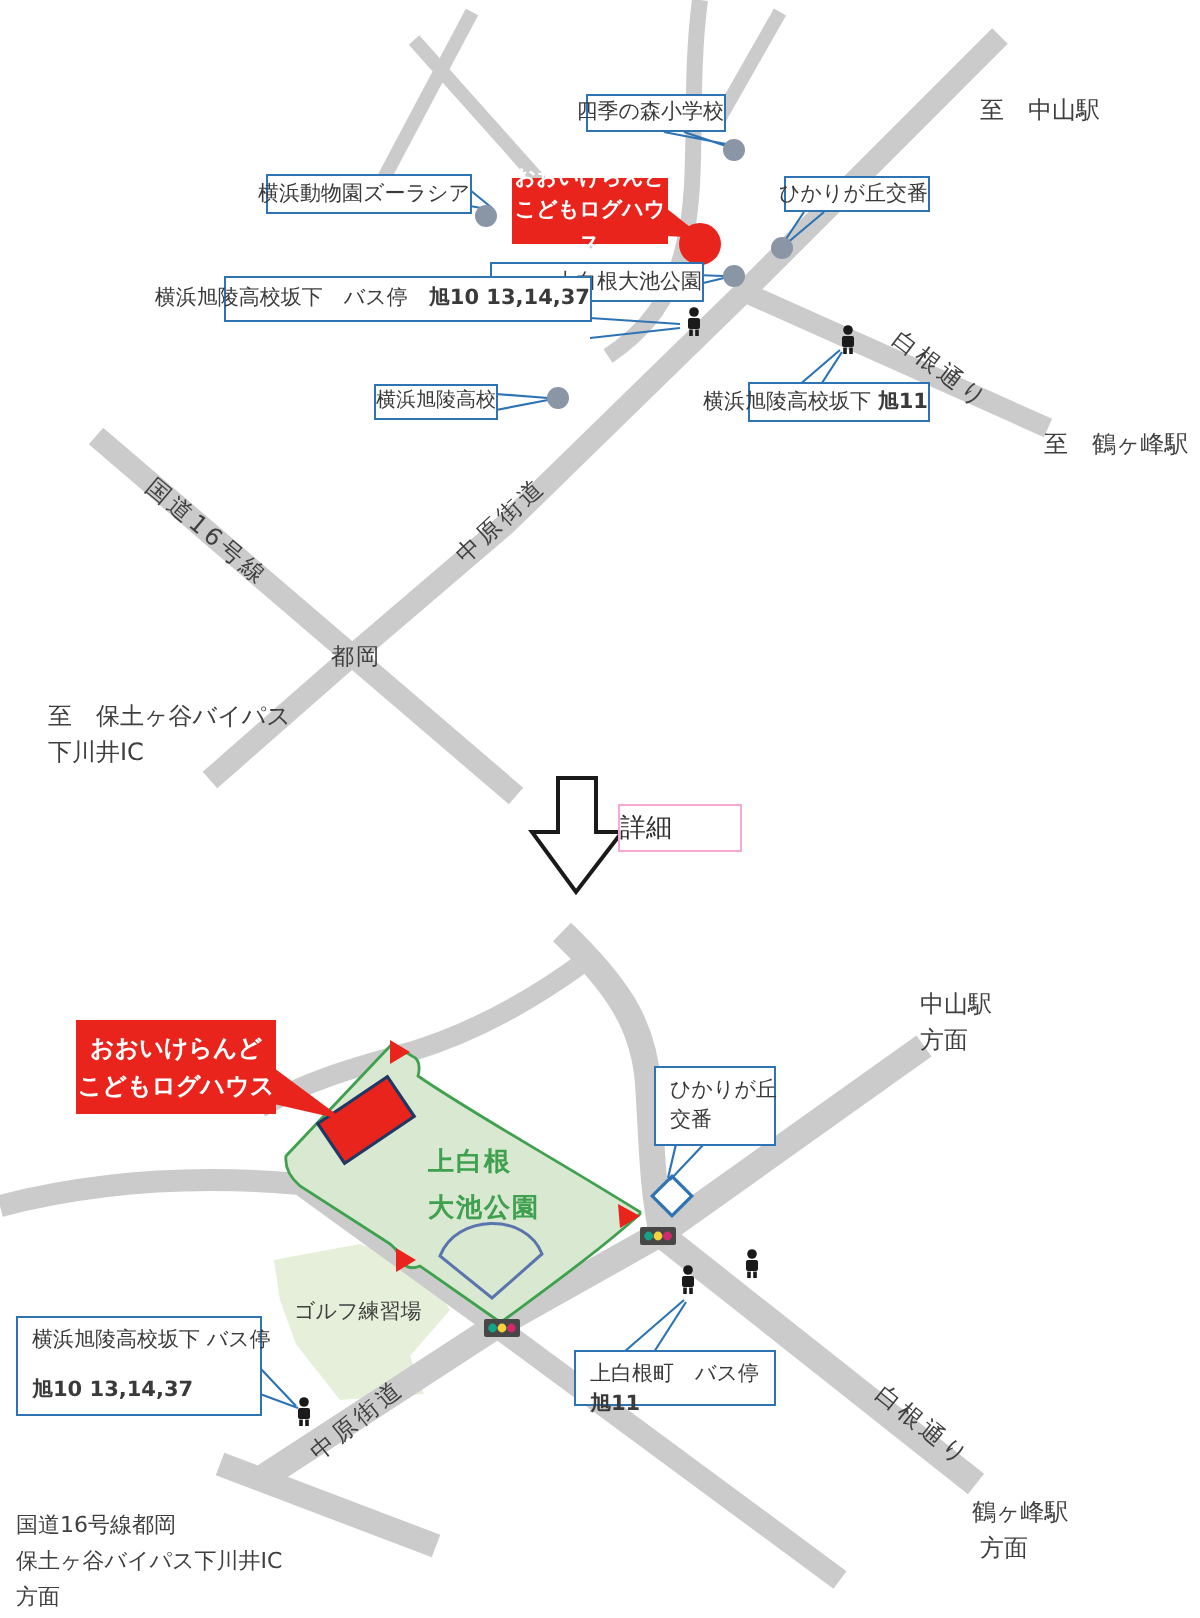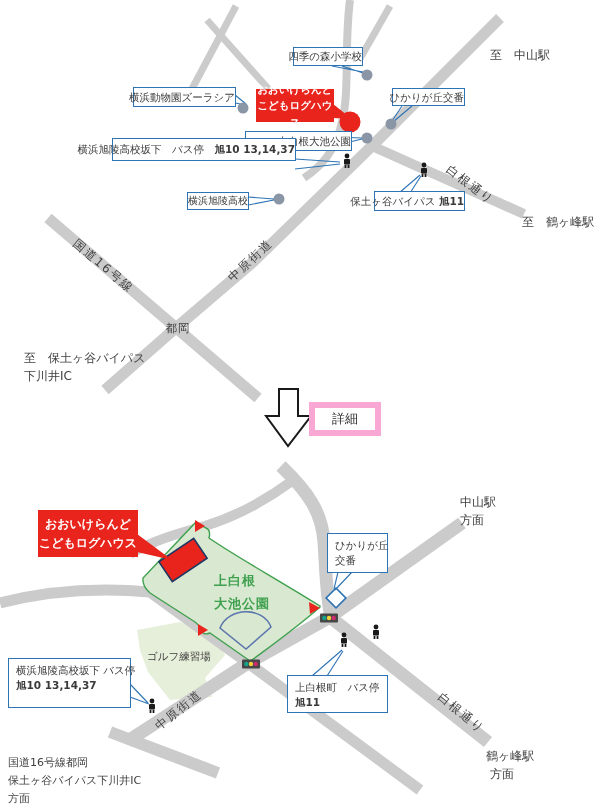--- a/index.html
+++ b/index.html
@@ -2,30 +2,30 @@
 <html><head>
 <meta charset="utf-8">
 <style>
   html,body{margin:0;padding:0;background:#fff;}
   .stage{position:relative;width:600px;height:809px;background:#ffffff;overflow:hidden;
          font-family:"DejaVu Sans",sans-serif;}
   .stage svg{position:absolute;left:0;top:0;}
   .co{position:absolute;background:#ffffff;border:1.3px solid #2e74b5;color:#3a3a3a;
       font-size:10.5px;display:flex;align-items:center;justify-content:flex-end;
       line-height:1.4;box-sizing:border-box;white-space:pre;z-index:4;}
-  .co.left{justify-content:flex-start;align-items:flex-start;flex-direction:column;
+  .co.left{justify-content:space-between;align-items:flex-start;flex-direction:column;
       padding:4px 7px;text-align:left;}
   .co b{font-weight:bold;}
   .lbl{position:absolute;color:#3f3f3f;font-size:12px;white-space:pre;z-index:4;line-height:1.5;}
   .lbl.small{font-size:11px;}
   .redbox{position:absolute;background:#e8241c;color:#ffffff;font-weight:bold;
       display:flex;flex-direction:column;align-items:center;justify-content:center;
       line-height:1.55;z-index:4;text-align:center;}
-  .detailbox{position:absolute;background:#ffffff;border:6px solid #f9a8d4;color:#2f2f2f;
-      font-size:13px;display:flex;align-items:center;justify-content:center;z-index:4;}
+  .detailbox{position:absolute;background:#ffffff;border:1px solid #f9a8d4;color:#2f2f2f;
+      font-size:13px;display:flex;align-items:center;justify-content:flex-start;z-index:4;}
   .parklbl{position:absolute;color:#3fa14f;font-weight:bold;font-size:13px;
       letter-spacing:1px;z-index:3;white-space:pre;}
   .roadlabel{fill:#3f3f3f;font-size:12px;letter-spacing:2px;font-family:"DejaVu Sans",sans-serif;}
 </style>
 </head>
 <body>
 
 <div class="stage">
 
 <svg width="600" height="809" viewBox="0 0 600 809">
@@ -188,21 +188,21 @@
 <div class="co" style="left:245px;top:131px;width:107px;height:20px;">
   <span>上白根大池公園</span>
 </div>
 <div class="co" style="left:112px;top:138px;width:184px;height:23px;">
   <span style="display:inline;white-space:pre;"><span>横浜旭陵高校坂下　バス停　</span><b>旭10 13,14,37</b></span>
 </div>
 <div class="co" style="left:187px;top:192px;width:62px;height:18px;font-size:10px;">
   <span>横浜旭陵高校</span>
 </div>
 <div class="co" style="left:374px;top:191px;width:91px;height:20px;">
-  <span style="display:inline;white-space:pre;"><span>保土ヶ谷バイパス </span><b>旭11</b></span>
+  <span style="display:inline;white-space:pre;"><span>横浜旭陵高校坂下 </span><b>旭11</b></span>
 </div>
 
 <div class="redbox" style="left:256px;top:89px;width:78px;height:33px;font-size:10.5px;">
   <div>おおいけらんど</div>
   <div>こどもログハウス</div>
 </div>
 
 <div class="detailbox" style="left:309px;top:402px;width:60px;height:22px;">
   <span>詳細</span>
 </div>
@@ -215,21 +215,21 @@
 <div class="co left" style="left:327px;top:533px;width:61px;height:40px;">
   <span>ひかりが丘</span>
   <span>交番</span>
 </div>
 
 <div class="co left" style="left:8px;top:658px;width:123px;height:50px;">
   <span>横浜旭陵高校坂下 バス停</span>
   <b>旭10 13,14,37</b>
 </div>
 
-<div class="co left" style="left:287px;top:675px;width:101px;height:38px;">
+<div class="co left" style="left:287px;top:675px;width:101px;height:28px;">
   <span>上白根町　バス停</span>
   <b>旭11</b>
 </div>
 
 <div class="parklbl" style="left:214px;top:572px;">上白根</div>
 <div class="parklbl" style="left:214px;top:595px;">大池公園</div>
 <div class="lbl" style="left:147px;top:649px;font-size:10.5px;">ゴルフ練習場</div>
 
 <div class="lbl" style="left:460px;top:493px;text-align:right;">中山駅</div>
 <div class="lbl" style="left:460px;top:511px;">方面</div>

